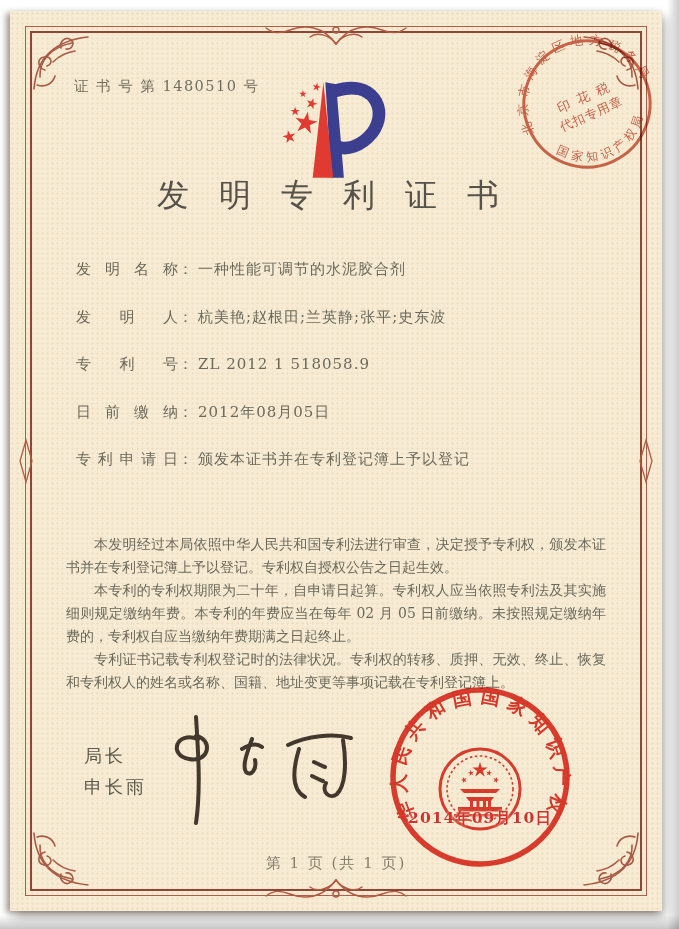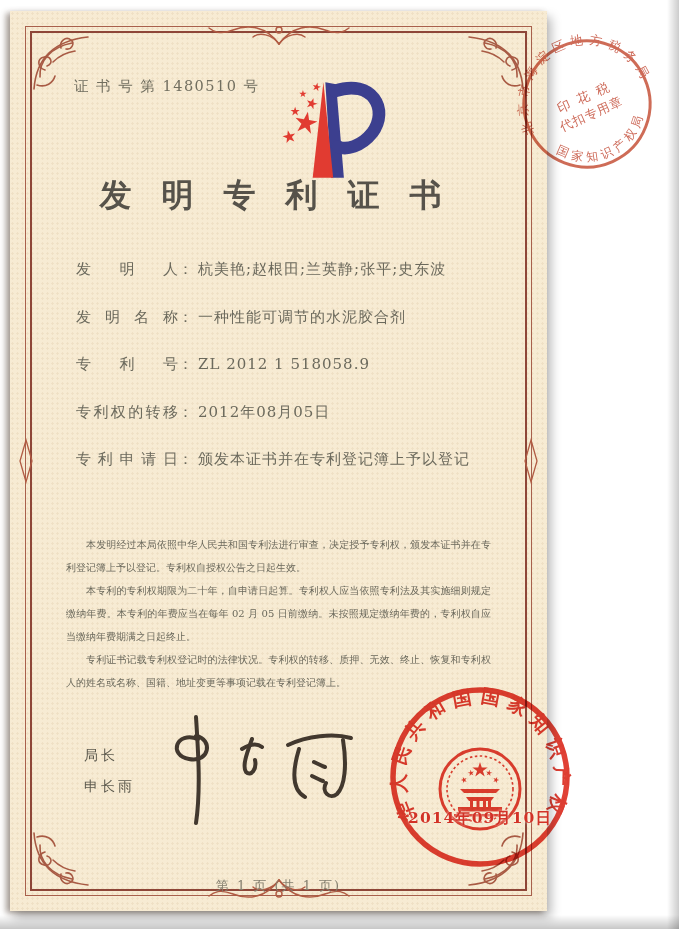--- a/index.html
+++ b/index.html
@@ -11,21 +11,21 @@
   }
   .page {
     position:relative; width:679px; height:929px; overflow:hidden;
     background:linear-gradient(135deg,#ffffff 55%,#efedе8 90%,#e3e1dc 100%);
   }
   .page-shade-right{position:absolute;right:0;top:0;bottom:0;width:12px;
     background:linear-gradient(to right,rgba(0,0,0,0),rgba(0,0,0,0.20));}
   .page-shade-bottom{position:absolute;left:0;right:0;bottom:0;height:14px;
     background:linear-gradient(to bottom,rgba(0,0,0,0),rgba(0,0,0,0.22));}
   .paper {
-    position:absolute; left:10px; top:11px; width:537px; height:900px;
+    position:absolute; left:10px; top:11px; width:652px; height:900px;
     background-color:#f7ebd3;
     background-image:radial-gradient(rgba(170,130,80,0.10) 1px, transparent 1.2px);
     background-size:5px 5px;
     box-shadow:-4px 2px 6px rgba(70,50,35,.45), 4px 6px 10px rgba(0,0,0,.28);
   }
   .frame-outer { position:absolute; inset:15px; border:1px solid #a8604c; }
   .frame-inner { position:absolute; inset:20px; border:2.5px solid #8e4638; }
 
   .orn-corner { position:absolute; width:62px; height:62px; }
   .orn-tl { left:20px; top:20px; }
@@ -33,47 +33,47 @@
   .orn-bl { left:20px; bottom:20px; transform:scaleY(-1); }
   .orn-br { right:20px; bottom:20px; transform:scale(-1,-1); }
   .orn-top { position:absolute; left:50%; top:9px; transform:translateX(-50%); width:150px; height:28px; }
   .orn-bottom { position:absolute; left:50%; bottom:7px; transform:translateX(-50%) scaleY(-1); width:150px; height:28px; }
   .orn-left { position:absolute; left:8px; top:50%; transform:translateY(-50%); width:16px; height:48px; }
   .orn-right { position:absolute; right:8px; top:50%; transform:translateY(-50%); width:16px; height:48px; }
 
   .cert-no { position:absolute; left:64px; top:66px; font-size:14.5px; color:#716e5f; letter-spacing:1.5px; }
   .logo { position:absolute; left:251px; top:62px; width:156px; height:116px; }
   .title { position:absolute; left:0; right:0; top:163px; text-align:center;
-    font-size:32px; font-weight:700; color:#56524a; letter-spacing:30px; padding-left:14px; }
+    font-size:32px; font-weight:400; color:#56524a; letter-spacing:30px; padding-left:14px; }
 
   .fields { position:absolute; left:66px; top:248px; right:48px; }
   .field-row { margin-bottom:26.5px; font-size:15px; color:#6b695c; line-height:21px; white-space:nowrap; }
   .field-label { display:inline-block; width:102px; text-align:justify; text-align-last:justify; vertical-align:top; }
   .field-colon { display:inline-block; margin-right:5px; }
   .field-value { letter-spacing:1px; }
 
   .paragraphs { position:absolute; left:56px; right:56px; top:522px;
-    font-size:10px; line-height:23px; color:#6b695c; text-align:justify; }
+    font-size:14px; line-height:23px; color:#6b695c; text-align:justify; }
   .paragraphs p { margin:0; text-indent:2em; }
 
-  .signer { position:absolute; left:74px; top:729px; font-size:14px; color:#5d5a4e;
+  .signer { position:absolute; left:74px; top:729px; font-size:18px; color:#5d5a4e;
     letter-spacing:3px; line-height:31px; }
   .signature-svg { position:absolute; left:136px; top:698px; width:224px; height:120px; }
 
   .seal { position:absolute; left:376px; top:672px; width:188px; height:188px;
     mix-blend-mode:multiply; opacity:.95; }
   .seal-date { position:absolute; left:376px; top:797px; width:188px; text-align:center;
     font-size:15.5px; font-weight:bold; color:#d23227; letter-spacing:1px;
     text-shadow:0 0 3px rgba(255,248,238,.95); }
 
   .tax-stamp { position:absolute; left:506px; top:22px; width:142px; height:142px;
     transform:rotate(-24deg); mix-blend-mode:multiply; opacity:.88; }
 
-  .footer { position:absolute; left:0; right:0; top:866px; text-align:center;
-    font-size:13px; color:#847f6f; letter-spacing:2px; }
+  .footer { position:absolute; left:0; right:0; top:843px; text-align:center;
+    font-size:15px; color:#847f6f; letter-spacing:2px; }
 
   svg text, svg textPath { font-family:"DejaVu Serif","Liberation Serif",serif; }
 </style>
 </head>
 <body>
 
 <div class="page">
   <div class="page-shade-right"></div>
   <div class="page-shade-bottom"></div>
 
@@ -163,30 +163,30 @@
           <path d="M0,-1 L0.2245,-0.309 L0.951,-0.309 L0.363,0.118 L0.588,0.809 L0,0.382 L-0.588,0.809 L-0.363,0.118 L-0.951,-0.309 L-0.2245,-0.309 Z" transform="translate(43,20) scale(4)"></path>
           <path d="M0,-1 L0.2245,-0.309 L0.951,-0.309 L0.363,0.118 L0.588,0.809 L0,0.382 L-0.588,0.809 L-0.363,0.118 L-0.951,-0.309 L-0.2245,-0.309 Z" transform="translate(57,13) scale(4.5) rotate(12)"></path>
         </g>
       </g>
     </svg>
 
     <div class="title">发明专利证书</div>
 
     <div class="fields">
       <div class="field-row">
+        <span class="field-label">发明名称</span><span class="field-colon">：</span><span class="field-value">一种性能可调节的水泥胶合剂</span>
+      </div>
+      <div class="field-row">
         <span class="field-label">发明人</span><span class="field-colon">：</span><span class="field-value">杭美艳;赵根田;兰英静;张平;史东波</span>
       </div>
       <div class="field-row">
-        <span class="field-label">发明名称</span><span class="field-colon">：</span><span class="field-value">一种性能可调节的水泥胶合剂</span>
-      </div>
-      <div class="field-row">
         <span class="field-label">专利号</span><span class="field-colon">：</span><span class="field-value">ZL 2012 1 518058.9</span>
       </div>
       <div class="field-row">
-        <span class="field-label">专利权的转移</span><span class="field-colon">：</span><span class="field-value">2012年08月05日</span>
+        <span class="field-label">日前缴纳</span><span class="field-colon">：</span><span class="field-value">2012年08月05日</span>
       </div>
       <div class="field-row">
         <span class="field-label">专利申请日</span><span class="field-colon">：</span><span class="field-value">颁发本证书并在专利登记簿上予以登记</span>
       </div>
     </div>
 
     <div class="paragraphs">
       <p>本发明经过本局依照中华人民共和国专利法进行审查，决定授予专利权，颁发本证书并在专利登记簿上予以登记。专利权自授权公告之日起生效。</p>
       <p>本专利的专利权期限为二十年，自申请日起算。专利权人应当依照专利法及其实施细则规定缴纳年费。本专利的年费应当在每年 02 月 05 日前缴纳。未按照规定缴纳年费的，专利权自应当缴纳年费期满之日起终止。</p>
       <p>专利证书记载专利权登记时的法律状况。专利权的转移、质押、无效、终止、恢复和专利权人的姓名或名称、国籍、地址变更等事项记载在专利登记簿上。</p>

